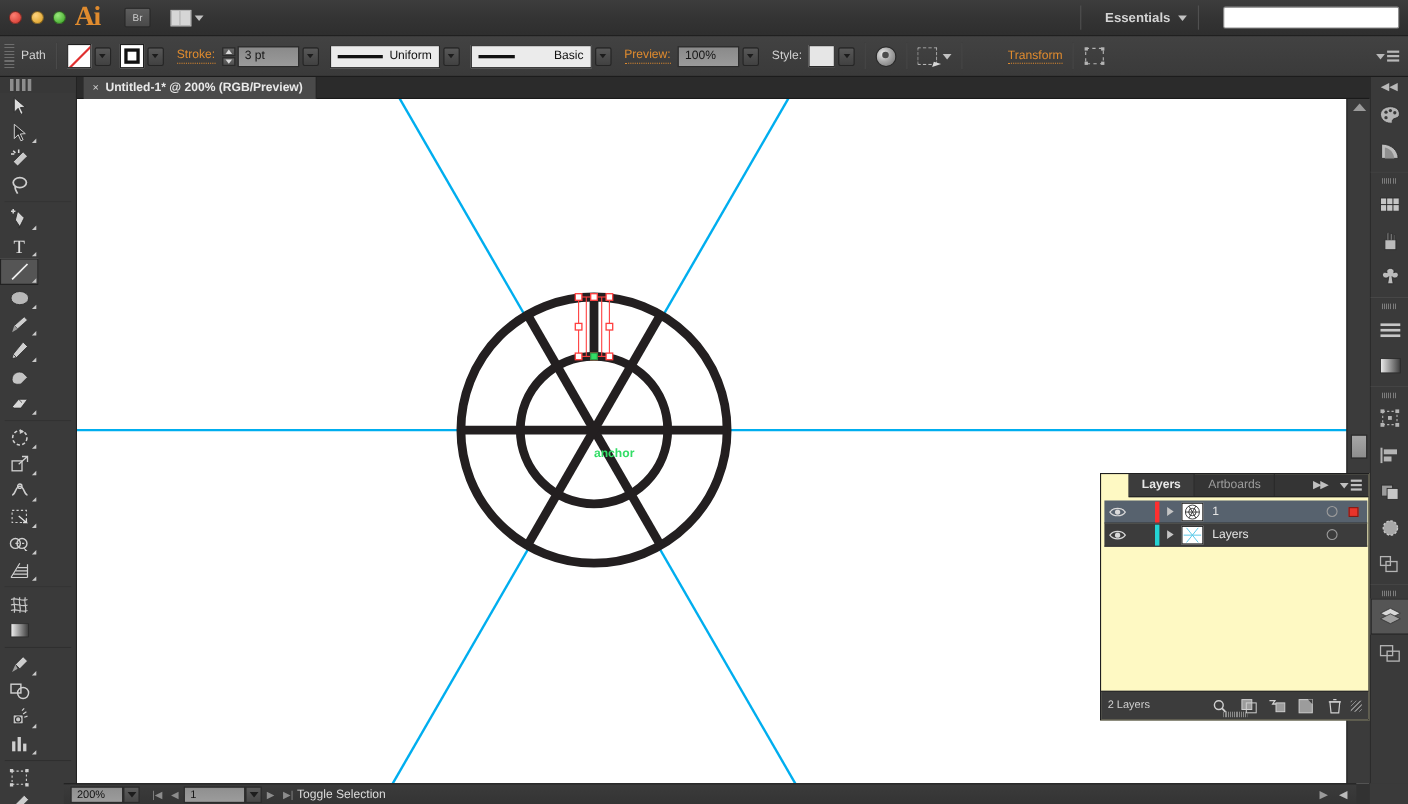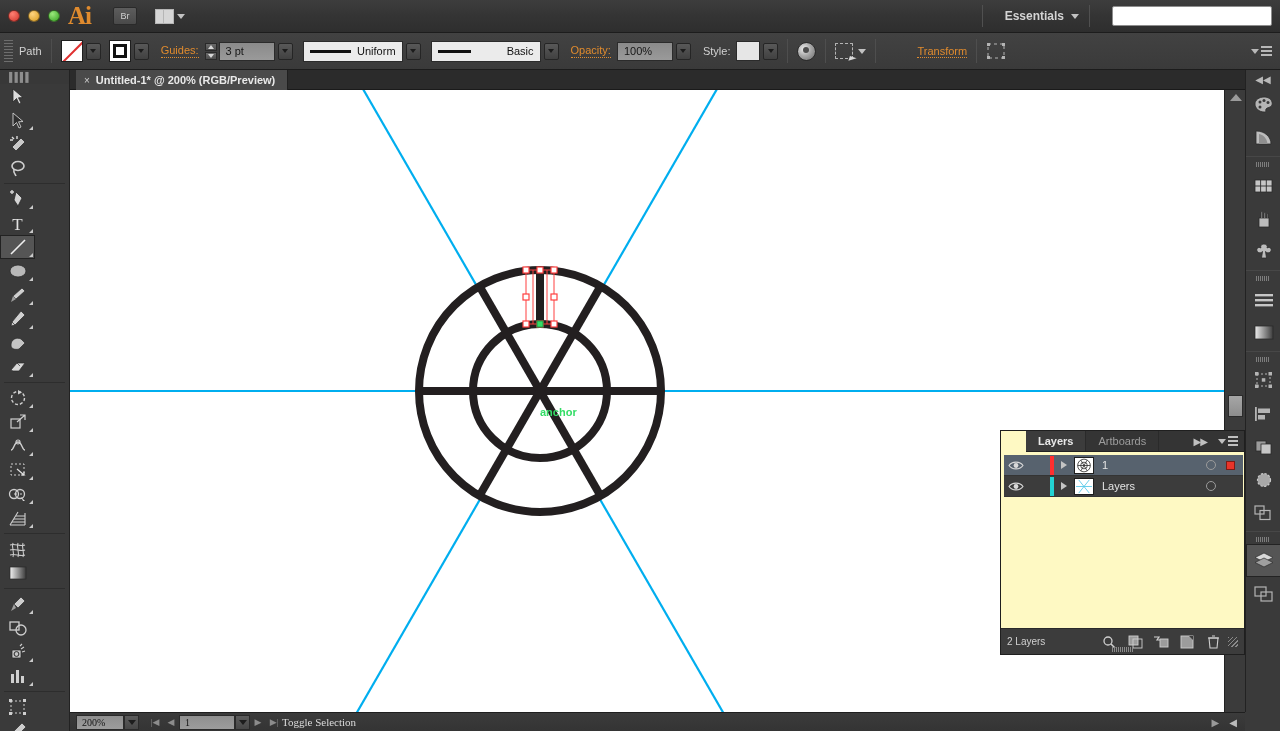--- a/index.html
+++ b/index.html
@@ -192,23 +192,23 @@
     position: absolute; left: 5px; top: 4px; width: 0; height: 0;
     border-left: 6px solid transparent; border-right: 6px solid transparent; border-bottom: 7px solid #9b9b9b;
   }
   .vscroll .thumb {
     position: absolute; left: 3px; top: 305px; width: 15px; height: 22px;
     background: linear-gradient(to bottom,#a6a6a6,#8d8d8d); border: 1px solid #2b2b2b;
   }
 
   
   .statusbar {
-    position: absolute; left: 70px; top: 712px; width: 1175px; height: 19px;
+    position: absolute; left: 58px; top: 712px; width: 1175px; height: 19px;
     background: linear-gradient(to bottom,#3b3b3b,#343434); border-top: 1px solid #1f1f1f;
-    display: flex; align-items: center; font-size: 10px; color: #d7d7d7; font-family: Liberation Serif, serif;
+    display: flex; align-items: center; font-size: 10px; color: #d7d7d7;
   }
   .zoom-field {
     width: 48px; height: 15px; background: linear-gradient(to bottom,#8f8f8f,#9c9c9c);
     border: 1px solid #2b2b2b; color: #141414; font-size: 10px;
     display:flex; align-items:center; padding-left: 5px; margin-left: 6px;
   }
   .sb-arrow {
     width: 15px; height: 15px; border: 1px solid #2b2b2b; background: linear-gradient(to bottom,#5c5c5c,#474747);
     display:flex; align-items:center; justify-content:center;
   }
@@ -341,21 +341,21 @@
 
     <div style="width:8px"></div>
     <div class="swatch-stroke">
         <i></i>
       </div>
     <div class="mini-arrow">
         <div class="caret-d"></div>
       </div>
 
     <div style="width:12px"></div>
-    <div class="orange-label">Guides:</div>
+    <div class="orange-label">Stroke:</div>
     <div class="spinner">
       <i class="up"></i>
       <i class="dn"></i>
     </div>
     <div class="field wide">3 pt</div>
     <div class="mini-arrow">
         <div class="caret-d"></div>
       </div>
 
     <div style="width:10px"></div>
@@ -370,21 +370,21 @@
     <div style="width:10px"></div>
     <div class="combo brush">
       <span class="ln"></span>
       <span>Basic</span>
     </div>
     <div class="mini-arrow">
         <div class="caret-d"></div>
       </div>
 
     <div style="width:12px"></div>
-    <div class="orange-label">Opacity:</div>
+    <div class="orange-label">Preview:</div>
     <div style="width:6px"></div>
     <div class="field opacity">100%</div>
     <div class="mini-arrow">
         <div class="caret-d"></div>
       </div>
 
     <div style="width:12px"></div>
     <div class="cb-label">Style:</div>
     <div style="width:6px"></div>
     <div class="style-sw"></div>

